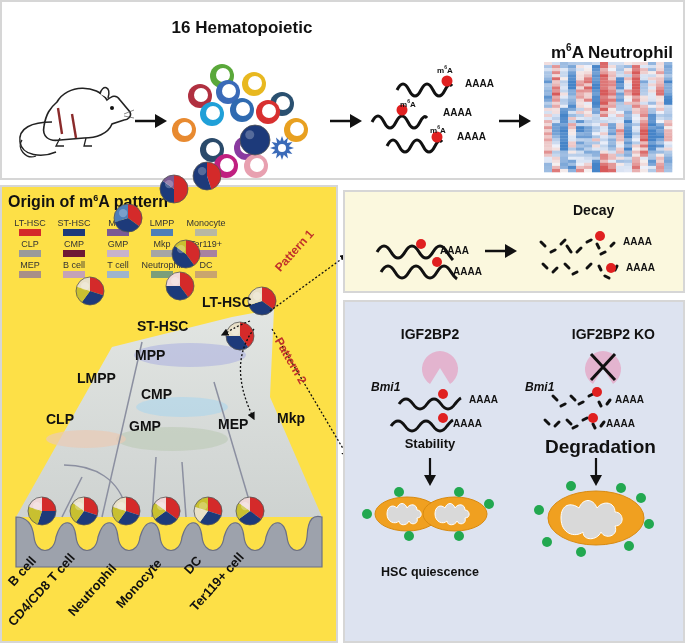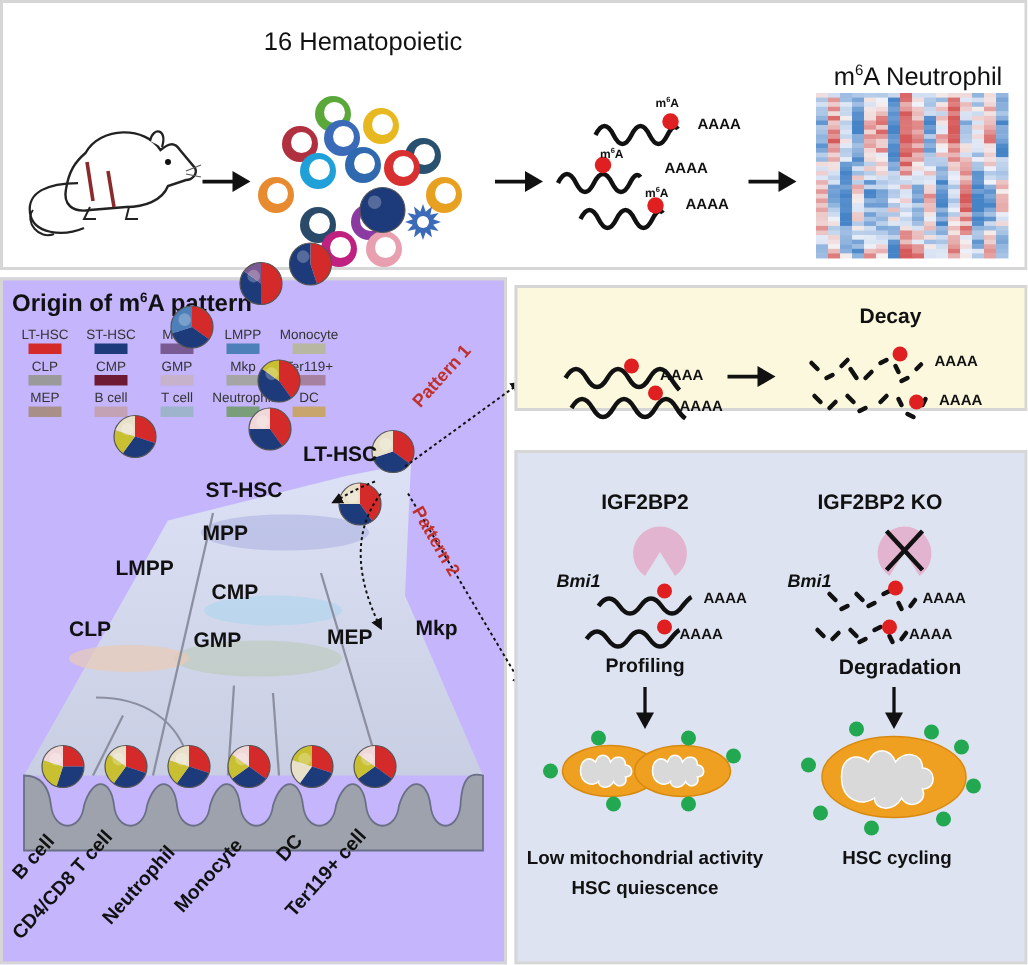--- a/index.html
+++ b/index.html
@@ -1,24 +1,24 @@
 <!DOCTYPE html>
 <html><head>
 <meta charset="utf-8">
 <style>
   html, body { margin: 0; padding: 0; background: #ffffff; }
   body { width: 685px; height: 643px; position: relative; overflow: hidden;
          font-family: "Liberation Sans", sans-serif; color: #111; }
   .panel { position: absolute; box-sizing: border-box; border: 2px solid #d6d6d6; }
   #top { left: 0; top: 0; width: 685px; height: 180px; background: #fff; }
-  #origin { left: 0; top: 185px; width: 338px; height: 458px; background: #c4b5fd; }
-  #decay { left: 343px; top: 190px; width: 342px; height: 84px; background: #fbf8de; }
+  #origin { left: 0; top: 185px; width: 338px; height: 458px; background: #fde047; }
+  #decay { left: 343px; top: 190px; width: 342px; height: 103px; background: #fbf8de; }
   #pat2 { left: 343px; top: 300px; width: 342px; height: 343px; background: #dde3f0; }
   .abs { position: absolute; }
-  .title { font-weight: normal; font-size: 17px; text-align: center; line-height: 19px; }
+  .title { font-weight: bold; font-size: 17px; text-align: center; line-height: 19px; }
   .bold { font-weight: bold; }
   .lbl { font-size: 14px; font-weight: bold; position: absolute; white-space: nowrap; }
   .legend-item { position: absolute; font-size: 9px; color: #333; text-align: center; width: 52px; }
   .swatch { width: 22px; height: 7px; margin: 1px auto 0 auto; }
   .aaaa { font-size: 10px; font-weight: bold; position: absolute; }
   svg { position: absolute; overflow: visible; }
   .outcome { position: absolute; font-size: 12.5px; font-weight: bold; text-align: center; width: 170px; line-height: 20px; }
   .rot { transform: rotate(-48deg); transform-origin: left bottom; font-weight: bold; font-size: 13px; position: absolute; white-space: nowrap; }
 </style>
 </head>
@@ -995,21 +995,21 @@
     </g>
     <circle cx="63" cy="8" r="5" fill="#e02020"></circle>
     <circle cx="74" cy="40" r="5" fill="#e02020"></circle>
   </svg>
   <div class="aaaa" style="left:278px;top:44px;">AAAA</div>
   <div class="aaaa" style="left:281px;top:70px;">AAAA</div>
 </div>
 
 <div class="panel" id="pat2">
   <div class="abs bold" style="left:50px;top:24px;font-size:14px;width:70px;text-align:center;">IGF2BP2</div>
-  <div class="abs bold" style="left:200px;top:24px;font-size:14px;width:110px;text-align:left;">IGF2BP2 KO</div>
+  <div class="abs bold" style="left:200px;top:24px;font-size:14px;width:110px;text-align:right;">IGF2BP2 KO</div>
 
   <svg style="left:75px;top:48px;" width="40" height="36" viewBox="0 0 40 36">
     <path d="M20 18 L10 34 A18 18 0 1 1 30 34 Z" fill="#e3b4cf"></path>
   </svg>
   <svg style="left:238px;top:48px;" width="40" height="36" viewBox="0 0 40 36">
     <path d="M20 18 L10 34 A18 18 0 1 1 30 34 Z" fill="#e3b4cf"></path>
     <line x1="8" y1="4" x2="32" y2="30" stroke="#111" stroke-width="3"></line>
     <line x1="32" y1="4" x2="8" y2="30" stroke="#111" stroke-width="3"></line>
   </svg>
 
@@ -1041,22 +1041,22 @@
         <line x1="42" y1="38" x2="46" y2="36"></line>
         <line x1="52" y1="42" x2="54" y2="46"></line>
       <line x1="60" y1="44" x2="63" y2="40"></line>
     </g>
     <circle cx="56" cy="10" r="5" fill="#e02020"></circle>
     <circle cx="52" cy="36" r="5" fill="#e02020"></circle>
   </svg>
   <div class="aaaa" style="left:270px;top:92px;">AAAA</div>
   <div class="aaaa" style="left:261px;top:116px;">AAAA</div>
 
-  <div class="abs bold" style="left:40px;top:134px;font-size:13px;width:90px;text-align:center;">Profiling</div>
-  <div class="abs bold" style="left:200px;top:134px;font-size:14px;width:110px;text-align:center;">Degradation</div>
+  <div class="abs bold" style="left:40px;top:134px;font-size:13px;width:90px;text-align:center;">Stability</div>
+  <div class="abs bold" style="left:200px;top:134px;font-size:19px;width:110px;">Degradation</div>
 
   <svg style="left:79px;top:156px;" width="12" height="28">
     <line x1="6" y1="0" x2="6" y2="20" stroke="#111" stroke-width="2.2"></line>
       <polygon points="0,17 12,17 6,28" fill="#111"></polygon>
   </svg>
   <svg style="left:245px;top:156px;" width="12" height="28">
     <line x1="6" y1="0" x2="6" y2="20" stroke="#111" stroke-width="2.2"></line>
       <polygon points="0,17 12,17 6,28" fill="#111"></polygon>
   </svg>
 
@@ -1083,19 +1083,17 @@
         <circle cx="90" cy="10" r="5"></circle>
         <circle cx="110" cy="20" r="5"></circle>
         <circle cx="118" cy="46" r="5"></circle>
         <circle cx="98" cy="68" r="5"></circle>
         <circle cx="50" cy="74" r="5"></circle>
         <circle cx="16" cy="64" r="5"></circle>
       </g>
   </svg>
 
   <div class="outcome" style="left:0px;top:260px;">
-    <div>Low mitochondrial activity</div>
     <div>HSC quiescence</div>
   </div>
   <div class="outcome" style="left:168px;top:260px;">
-    <div>HSC cycling</div>
   </div>
 </div>
 
 </body></html>

